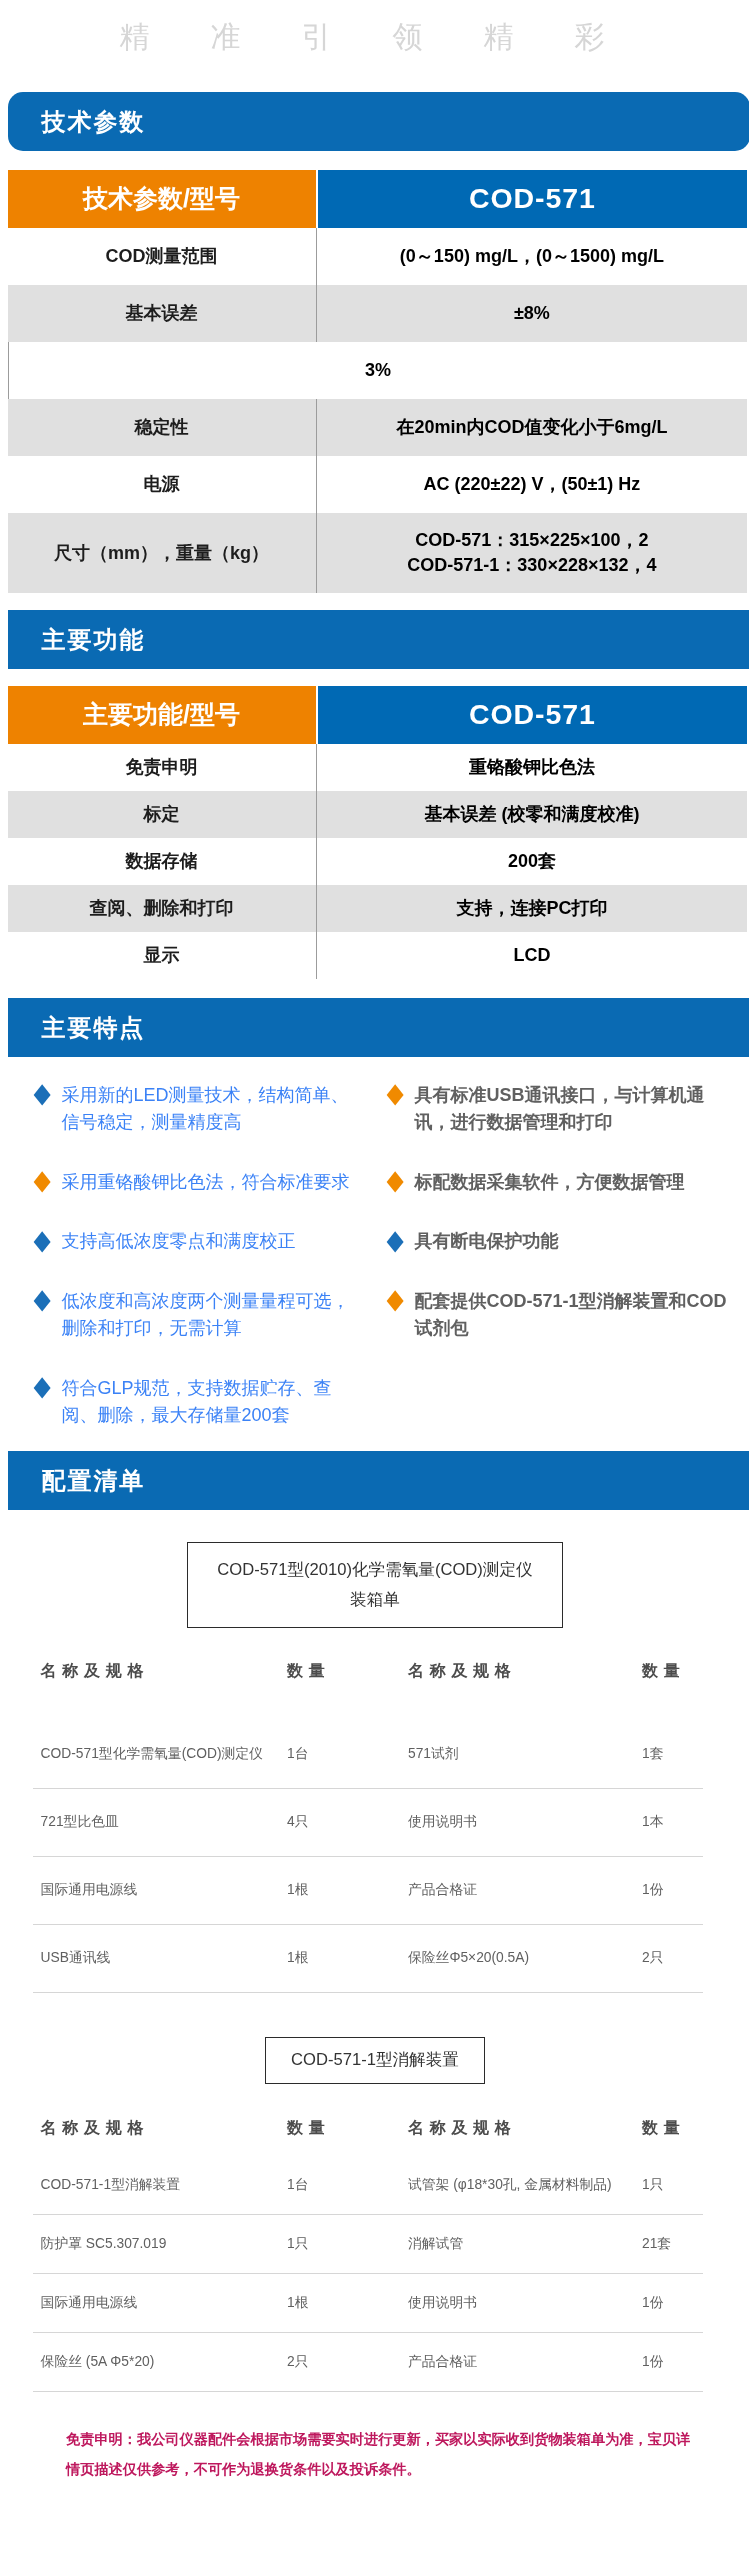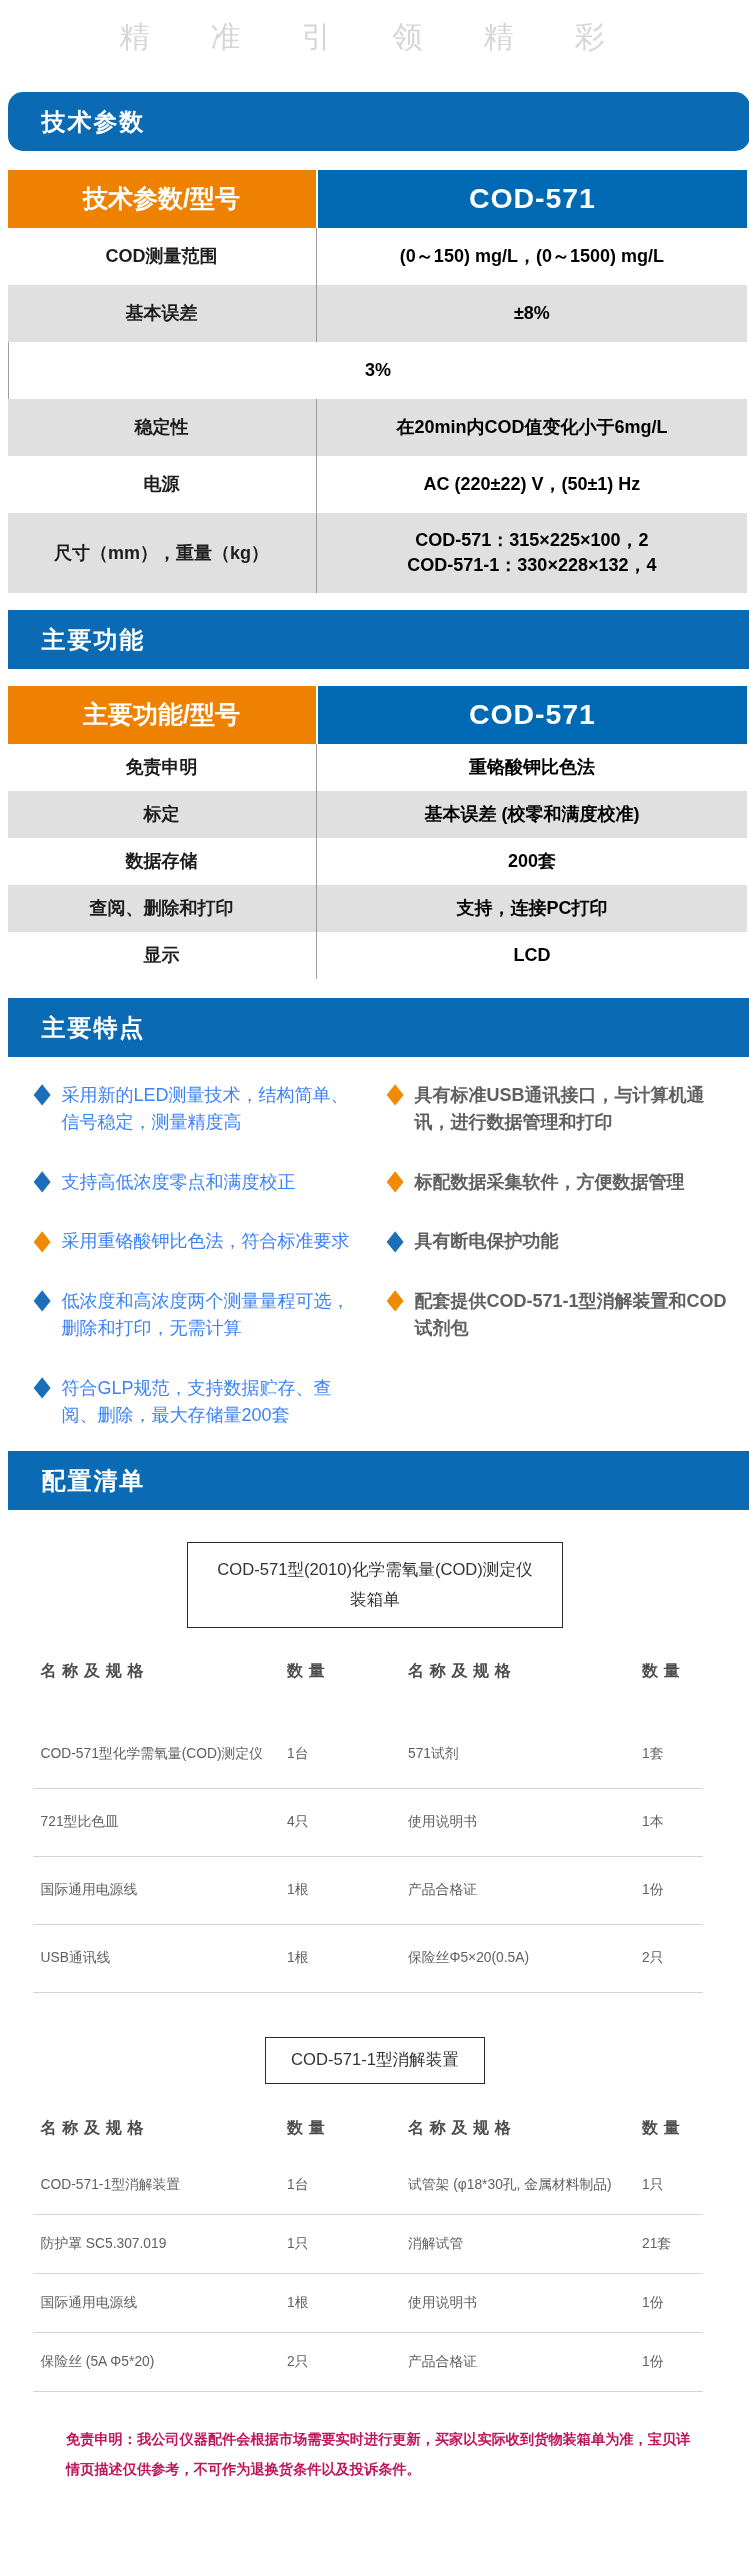--- a/index.html
+++ b/index.html
@@ -174,26 +174,26 @@
 
 <div class="banner mt3">主要特点</div>
 
 <div class="features">
   <div class="fcol left">
     <div class="feat">
       <span class="dm dm-blue"></span>
       <span class="ftext">采用新的LED测量技术，结构简单、信号稳定，测量精度高</span>
     </div>
     <div class="feat">
+      <span class="dm dm-orange"></span>
+      <span class="ftext">采用重铬酸钾比色法，符合标准要求</span>
+    </div>
+    <div class="feat">
       <span class="dm dm-blue"></span>
       <span class="ftext">支持高低浓度零点和满度校正</span>
-    </div>
-    <div class="feat">
-      <span class="dm dm-orange"></span>
-      <span class="ftext">采用重铬酸钾比色法，符合标准要求</span>
     </div>
     <div class="feat">
       <span class="dm dm-blue"></span>
       <span class="ftext">低浓度和高浓度两个测量量程可选，删除和打印，无需计算</span>
     </div>
     <div class="feat">
       <span class="dm dm-blue"></span>
       <span class="ftext">符合GLP规范，支持数据贮存、查阅、删除，最大存储量200套</span>
     </div>
   </div>

